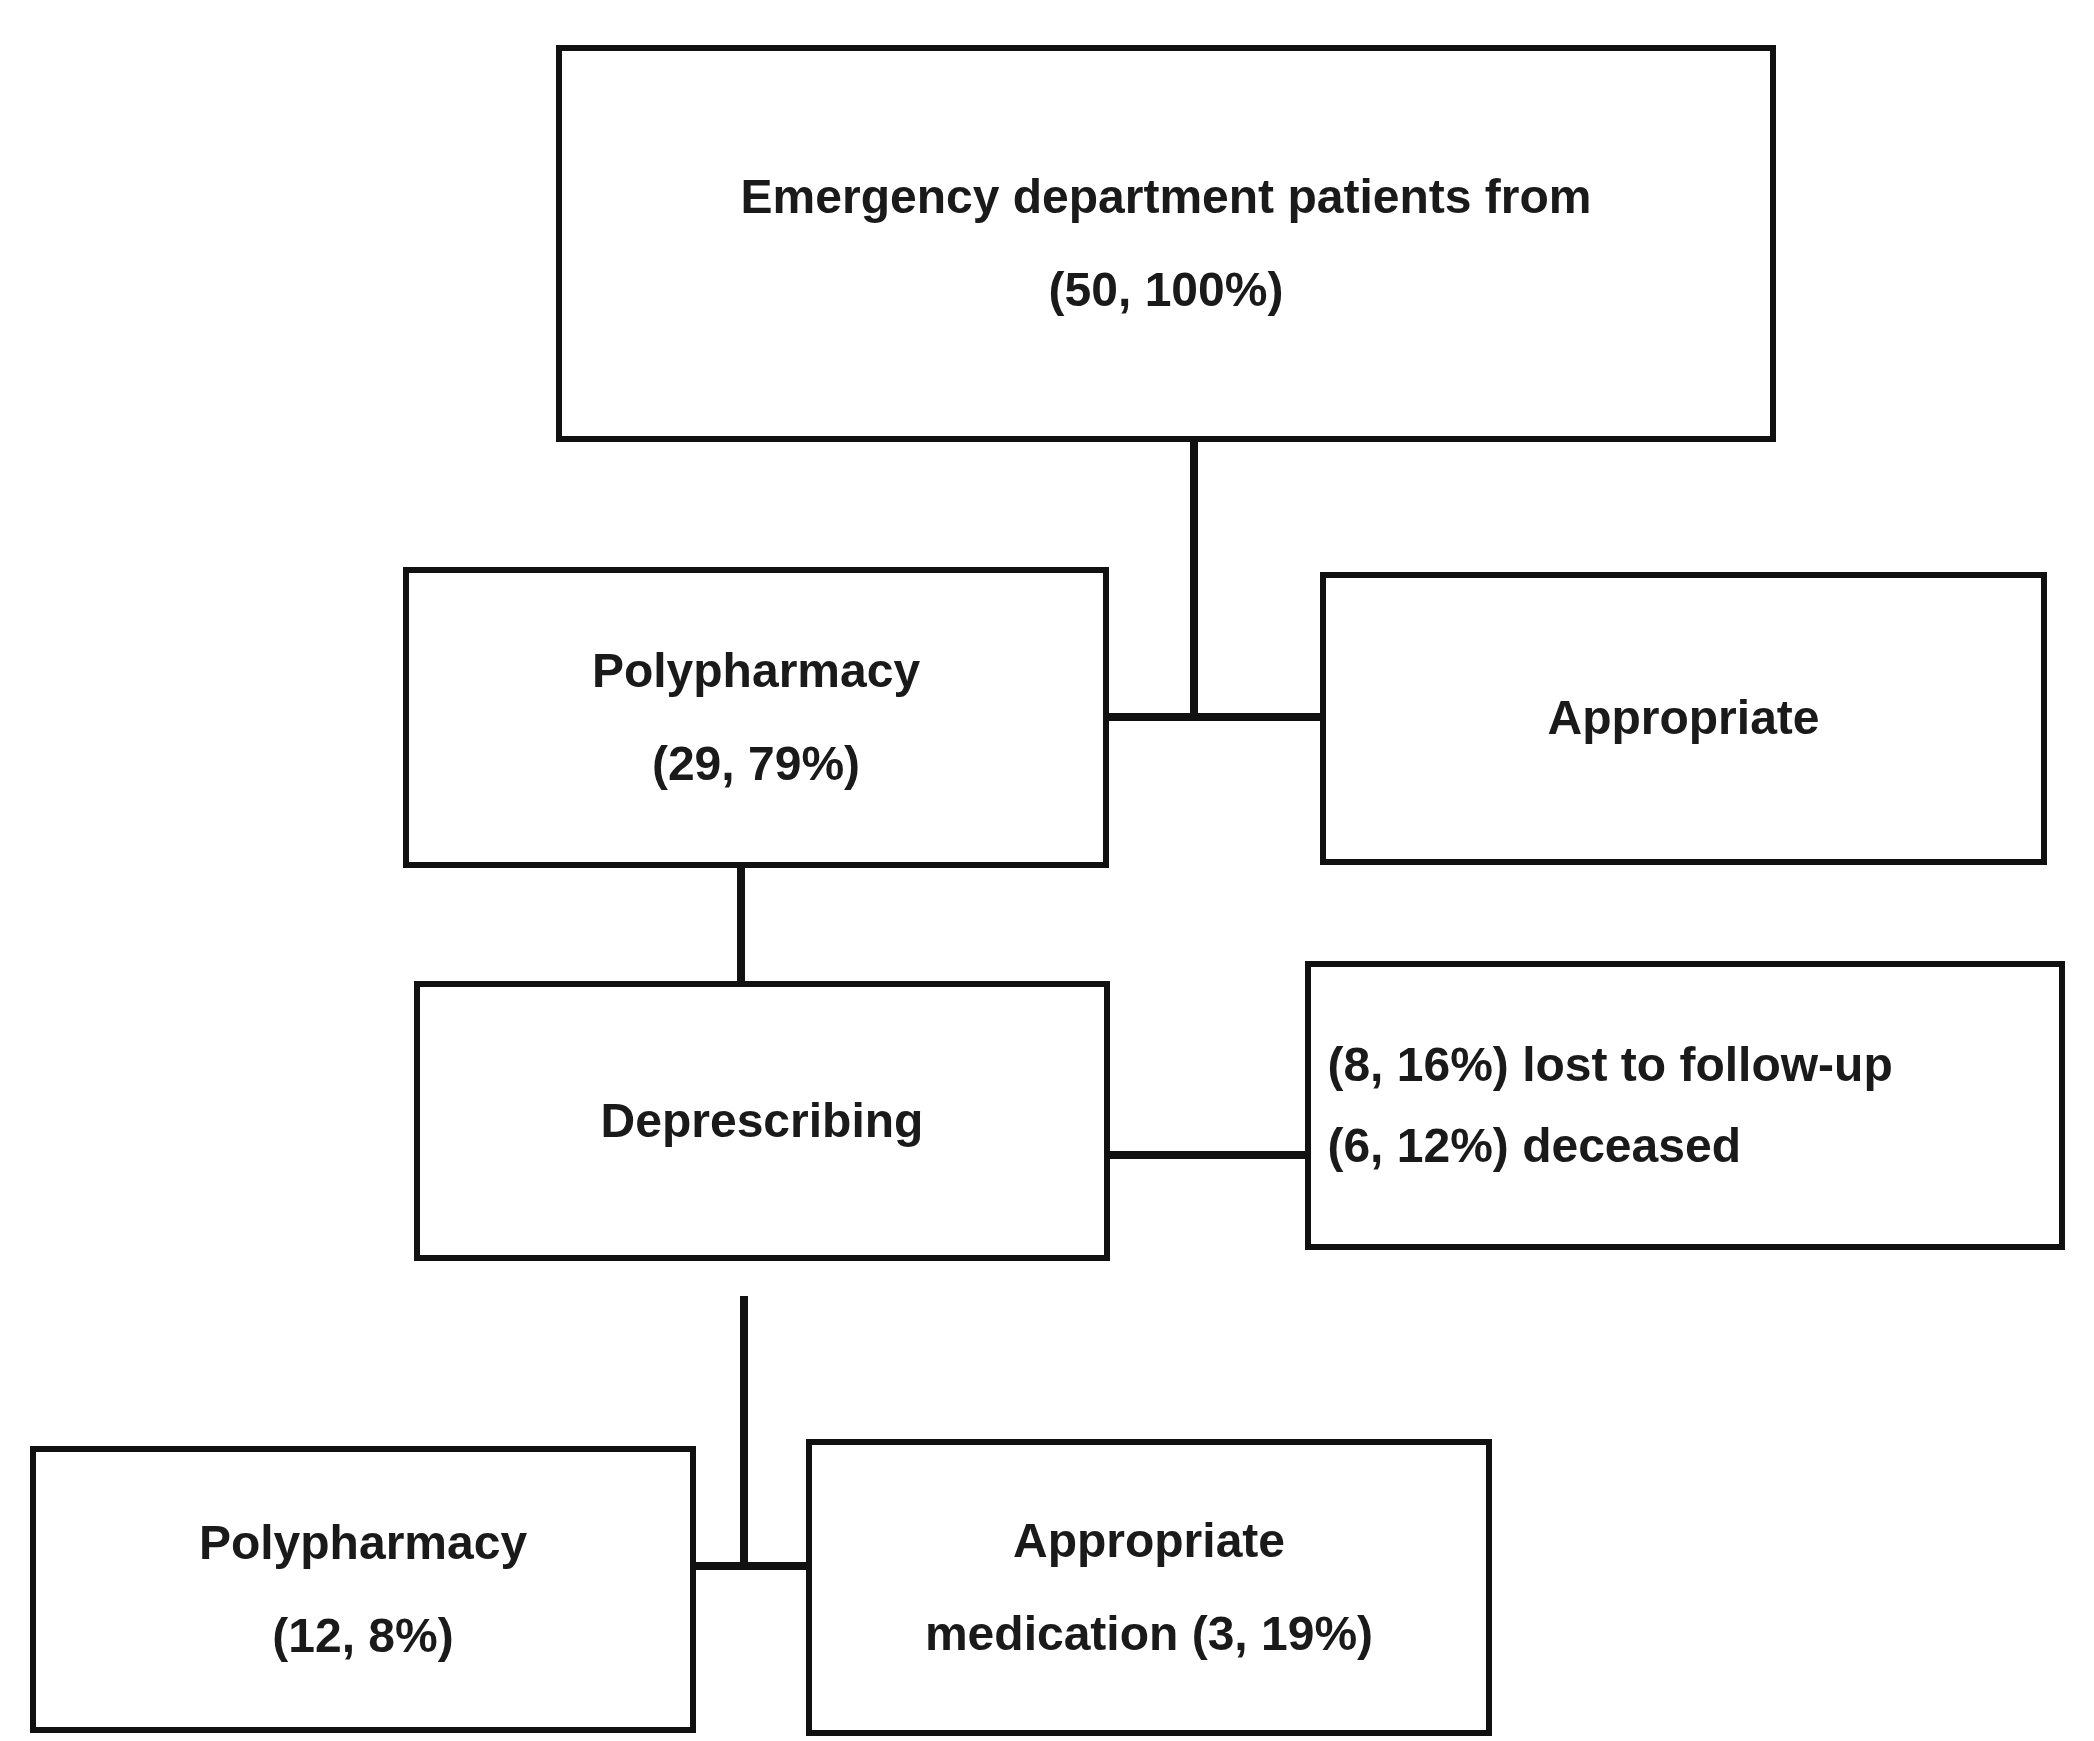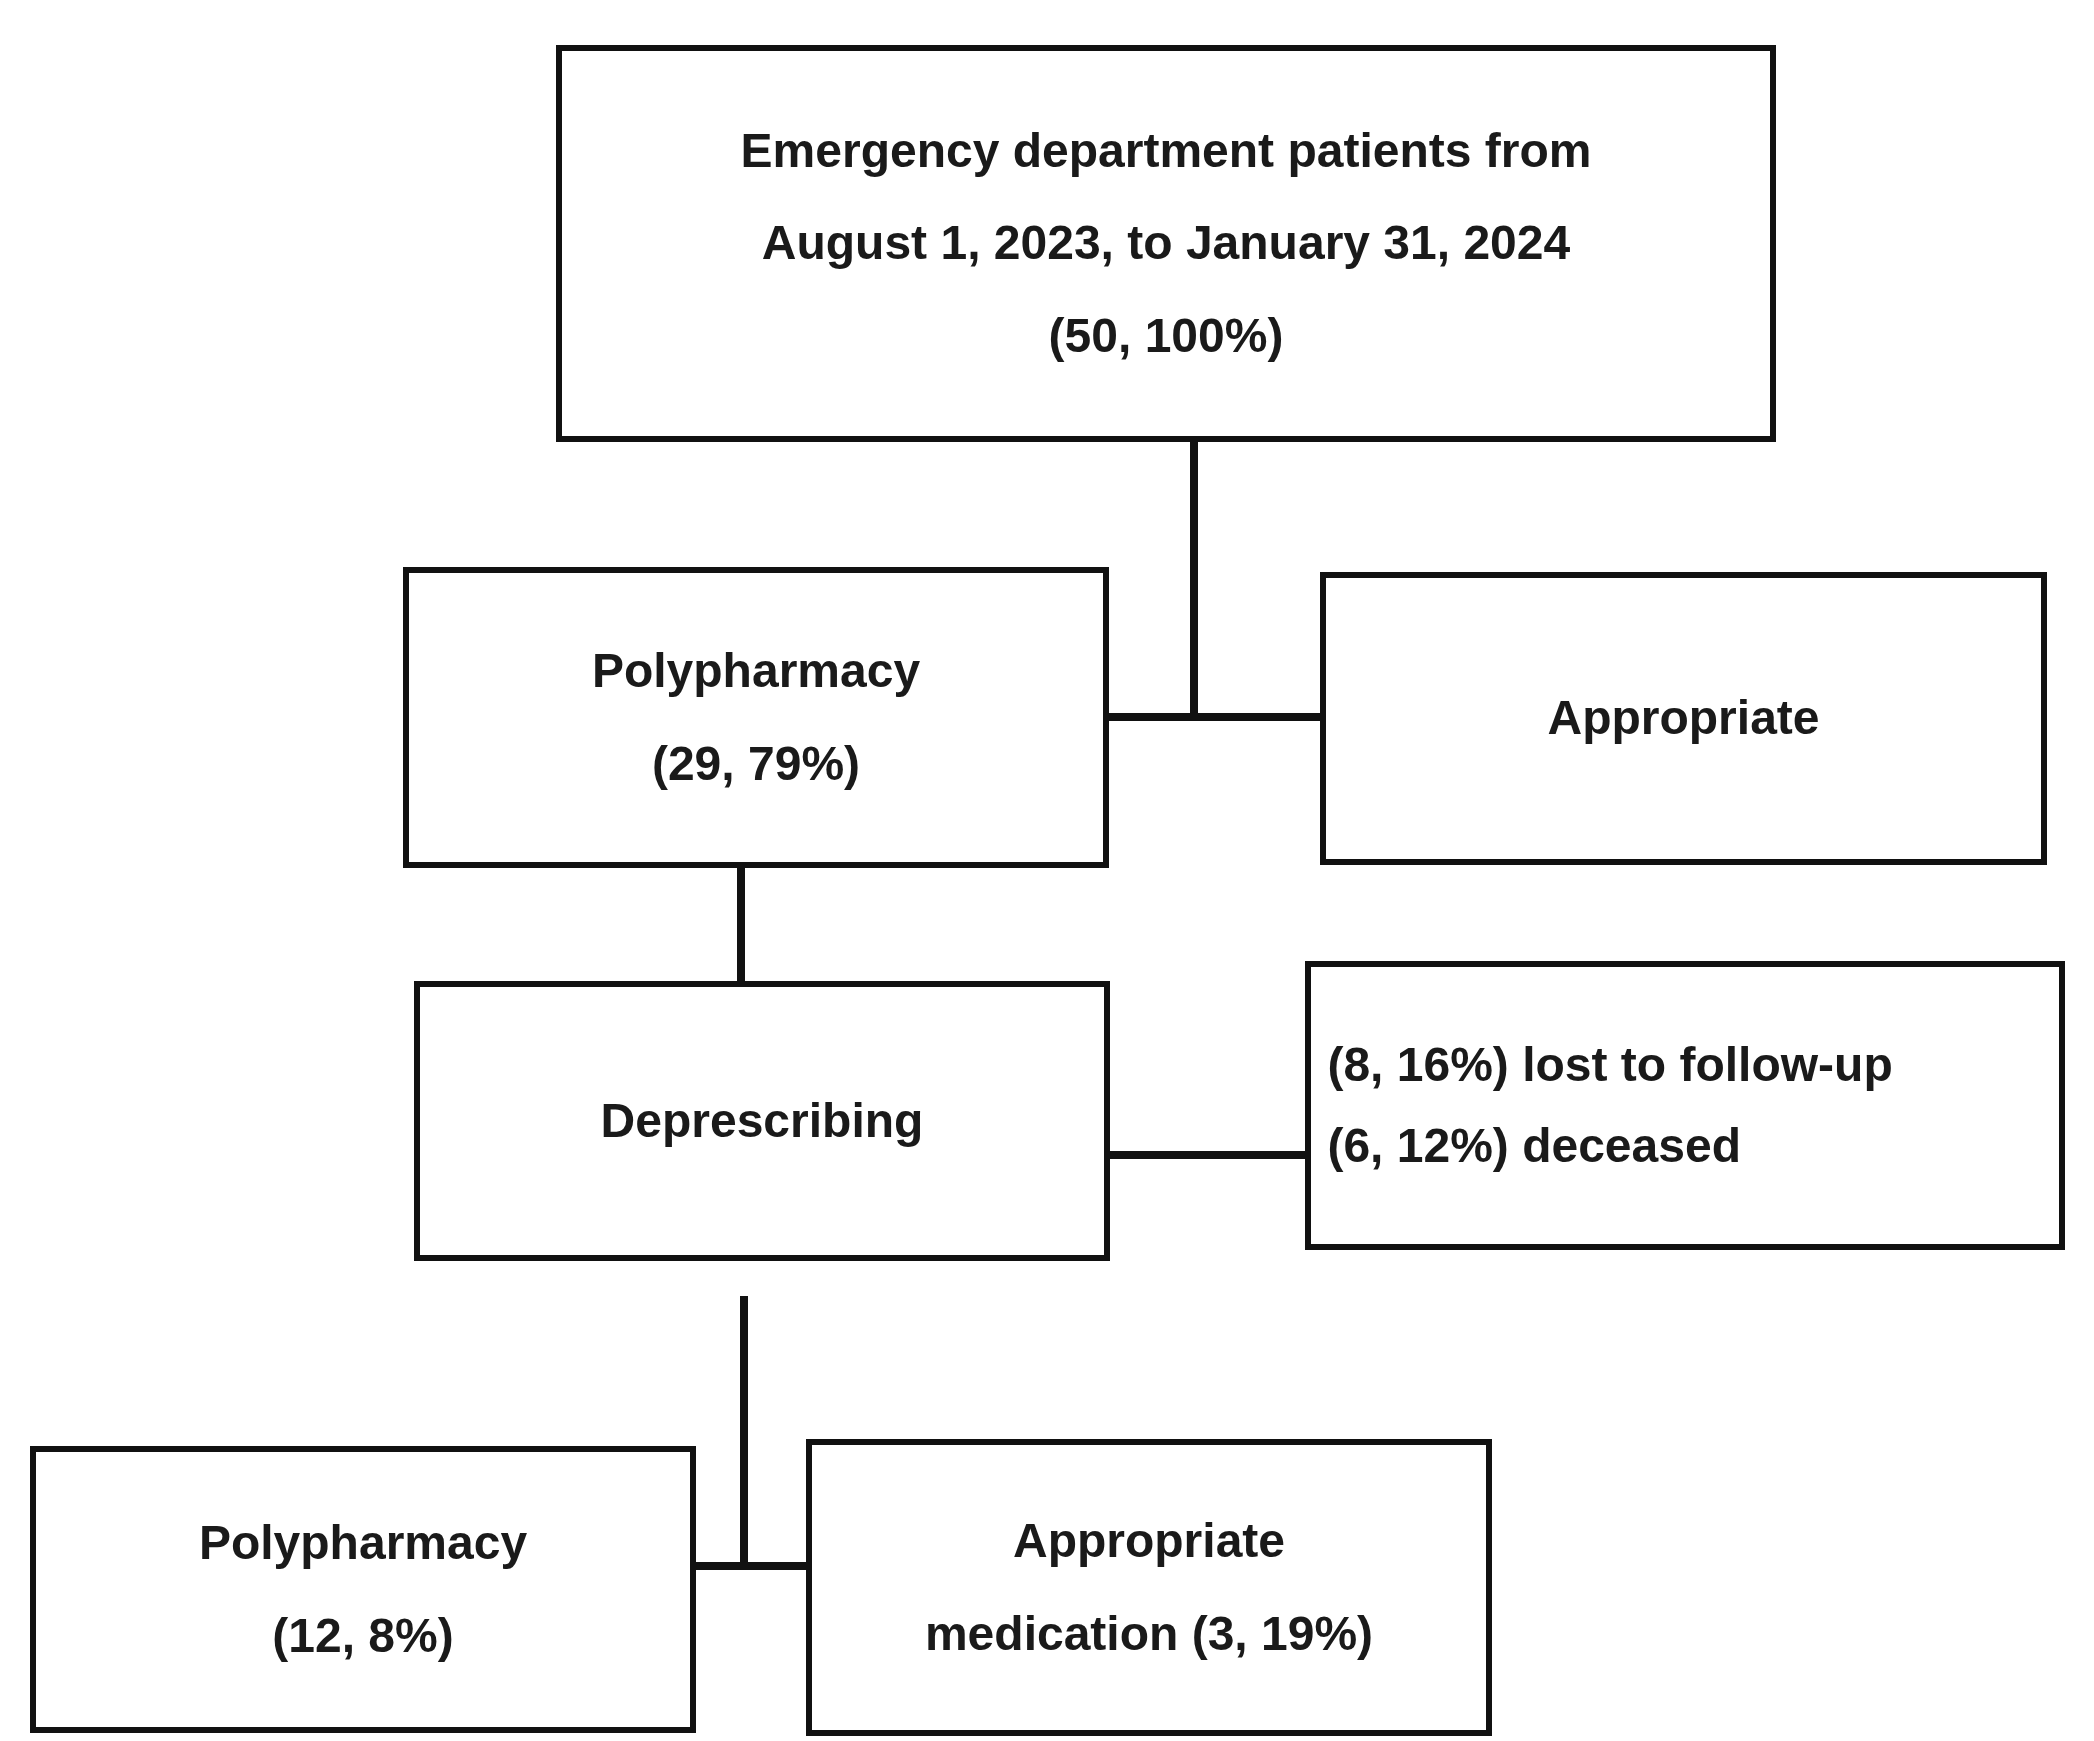--- a/index.html
+++ b/index.html
@@ -70,21 +70,20 @@
 
   <div class="conn-v" style="left:737px; top:864px; height:159px;"></div>
 
   <div class="conn-h" style="left:1103px; top:1151px; width:207px;"></div>
 
   <div class="conn-v" style="left:740px; top:1296px; height:273px;"></div>
   <div class="conn-h" style="left:688px; top:1562px; width:122px;"></div>
 
   <div class="node" style="left:556px; top:45px; width:1220px; height:397px;">
     <div class="line">Emergency department patients from</div>
-    <div class="line">August 1, 2023, to January 31, 2024</div>
     <div class="line">(50, 100%)</div>
   </div>
 
   <div class="node" style="left:403px; top:567px; width:706px; height:301px;">
     <div class="line">Polypharmacy</div>
     <div class="line">(29, 79%)</div>
   </div>
 
   <div class="node" style="left:1320px; top:572px; width:727px; height:293px;">
     <div class="line">Appropriate</div>

